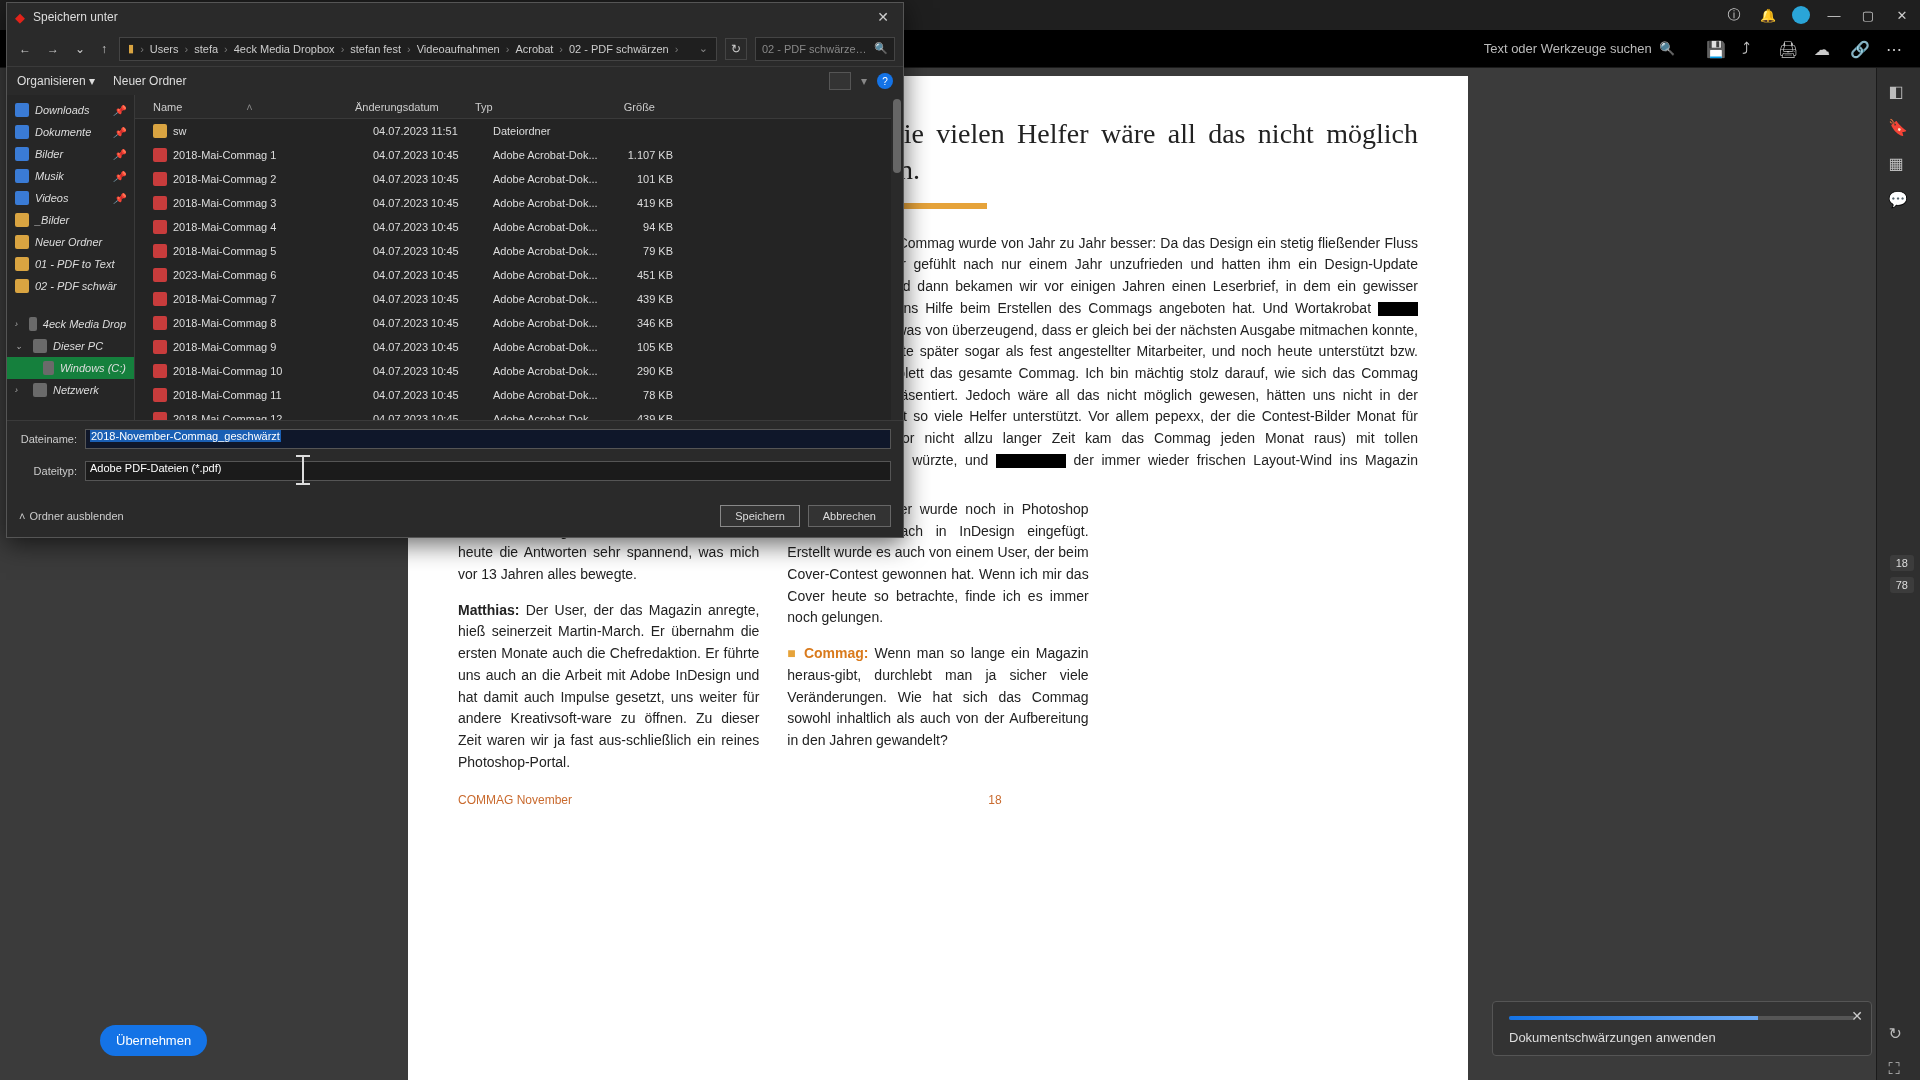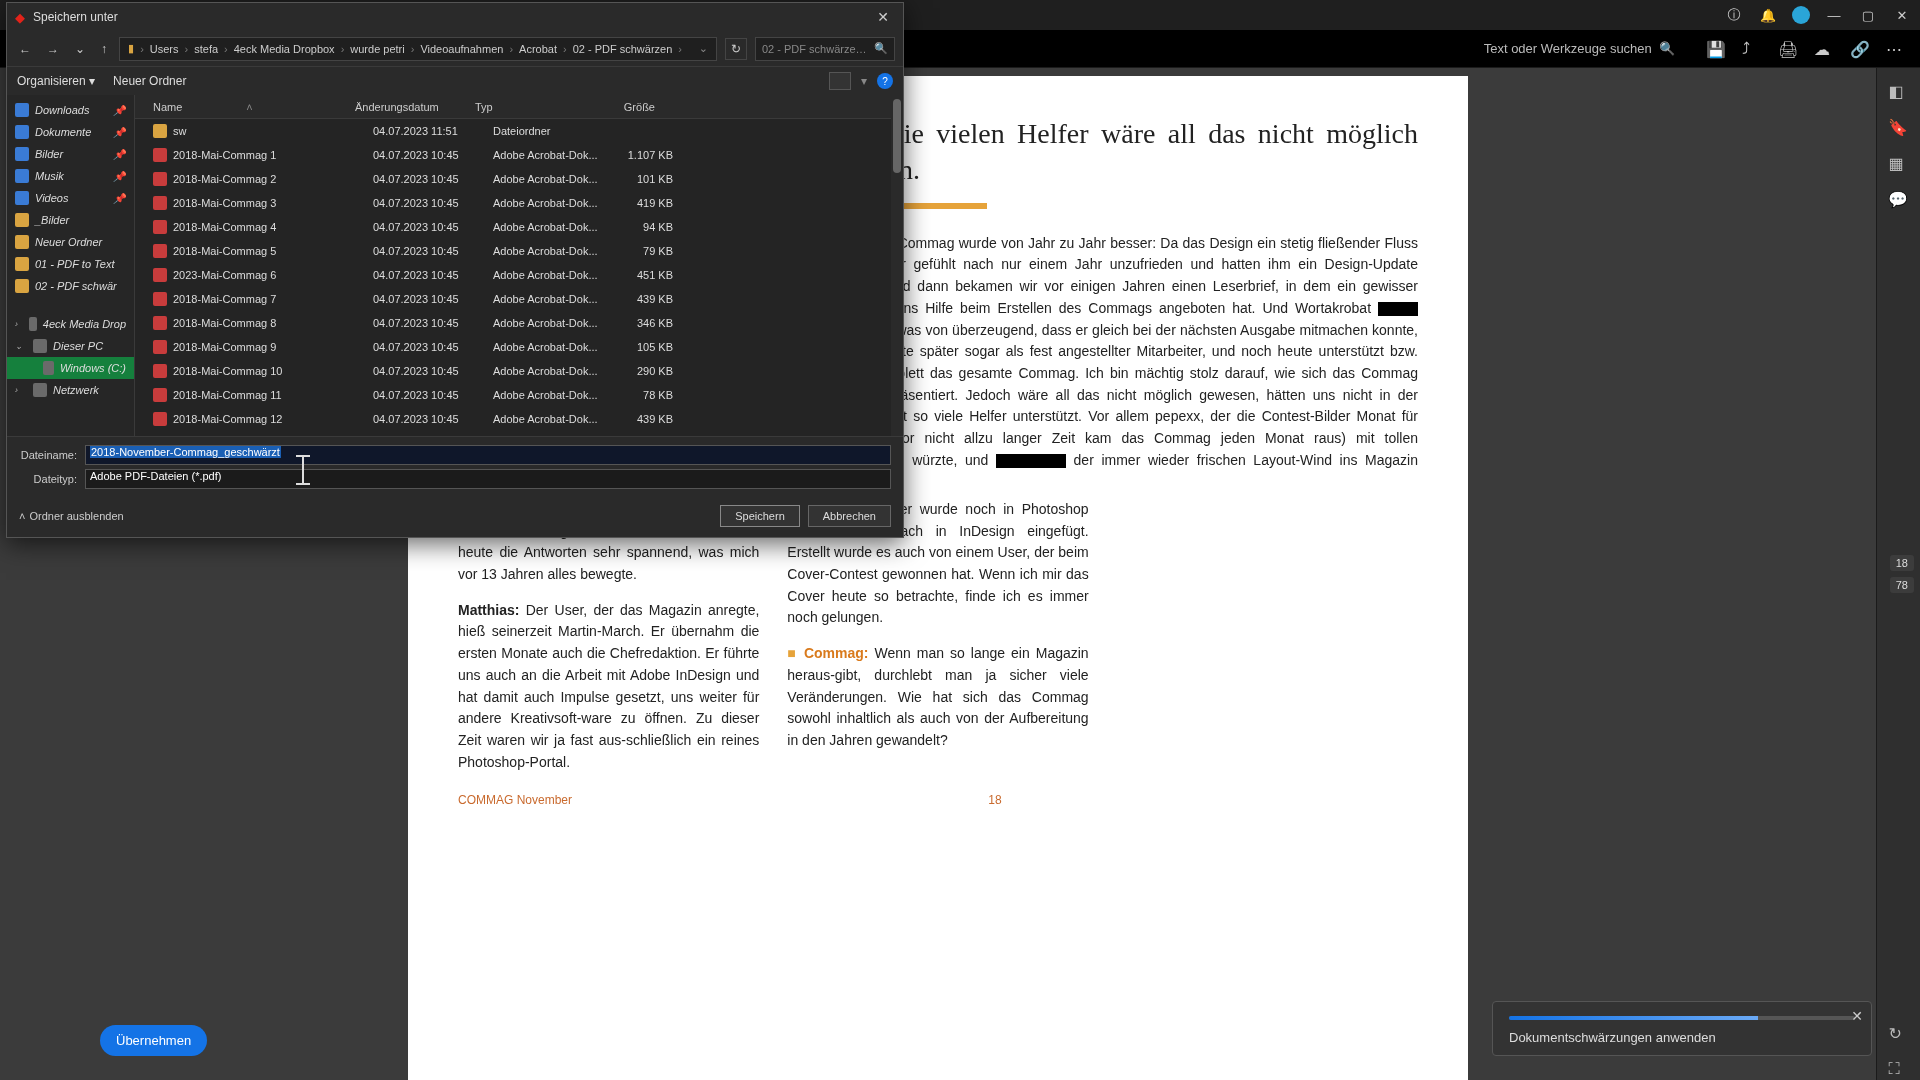--- a/index.html
+++ b/index.html
@@ -66,21 +66,21 @@
 .fl-header { display:flex; height:24px; align-items:center; border-bottom:1px solid #3a3a3a; font-size:11px; color:#ccc; background:#2a2a2a; position:sticky; top:0; }
 .fl-col-name { width:220px; padding-left:18px; display:flex; align-items:center; gap:4px; }
 .fl-col-date { width:120px; }
 .fl-col-type { width:110px; }
 .fl-col-size { width:80px; text-align:right; padding-right:10px; }
 .fl-row { display:flex; height:24px; align-items:center; font-size:11px; color:#ddd; }
 .file-icon { width:14px; height:14px; margin:0 6px 0 18px; }
 .dlg-scrollbar { position:absolute; right:0; top:0; width:12px; height:100%; background:#2a2a2a; }
 .dlg-thumb { position:absolute; right:2px; top:4px; width:8px; height:74px; background:#666; border-radius:4px; }
 .dlg-fields { padding:8px 12px 6px 12px; background:#2a2a2a; border-top:1px solid #3a3a3a; }
-.fld-row { display:flex; align-items:center; margin-bottom:4px; gap:8px; }
+.fld-row { display:flex; align-items:center; margin-bottom:12px; gap:8px; }
 .fld-label { width:58px; text-align:right; font-size:11px; color:#ccc; }
 .fld-input { flex:1; height:20px; background:#1b1b1b; border:1px solid #555; color:#fff; font-size:11px; padding:0 4px; }
 .fld-input.sel { background:#0f172a; }
 .fld-input .selected { background:#1a5fb4; color:#fff; padding:0 1px; }
 .dlg-footer { display:flex; justify-content:space-between; align-items:center; padding:6px 12px 10px 12px; }
 .dlg-footer-left { display:flex; align-items:center; gap:4px; font-size:11px; color:#ccc; }
 .dlg-btns { display:flex; gap:8px; }
 .dlg-btn { border:1px solid #666; background:#333; color:#ddd; font-size:11px; padding:4px 14px; }
 .dlg-btn.primary { border-color:#888; }
 
@@ -196,21 +196,21 @@
     <span class="nav-icon">↑</span>
     <div class="breadcrumb">
       <span style="color:#d9a441">▮</span>
       <span class="crumb-sep">›</span>
       <span>Users</span>
         <span class="crumb-sep">›</span>
       <span>stefa</span>
         <span class="crumb-sep">›</span>
       <span>4eck Media Dropbox</span>
         <span class="crumb-sep">›</span>
-      <span>wurde petri</span>
+      <span>stefan fest</span>
         <span class="crumb-sep">›</span>
       <span>Videoaufnahmen</span>
         <span class="crumb-sep">›</span>
       <span>Acrobat</span>
         <span class="crumb-sep">›</span>
       <span>02 - PDF schwärzen</span>
         <span class="crumb-sep">›</span>
       <span style="margin-left:auto;color:#888">⌄</span>
     </div>
     <div class="refresh-box">↻</div>

